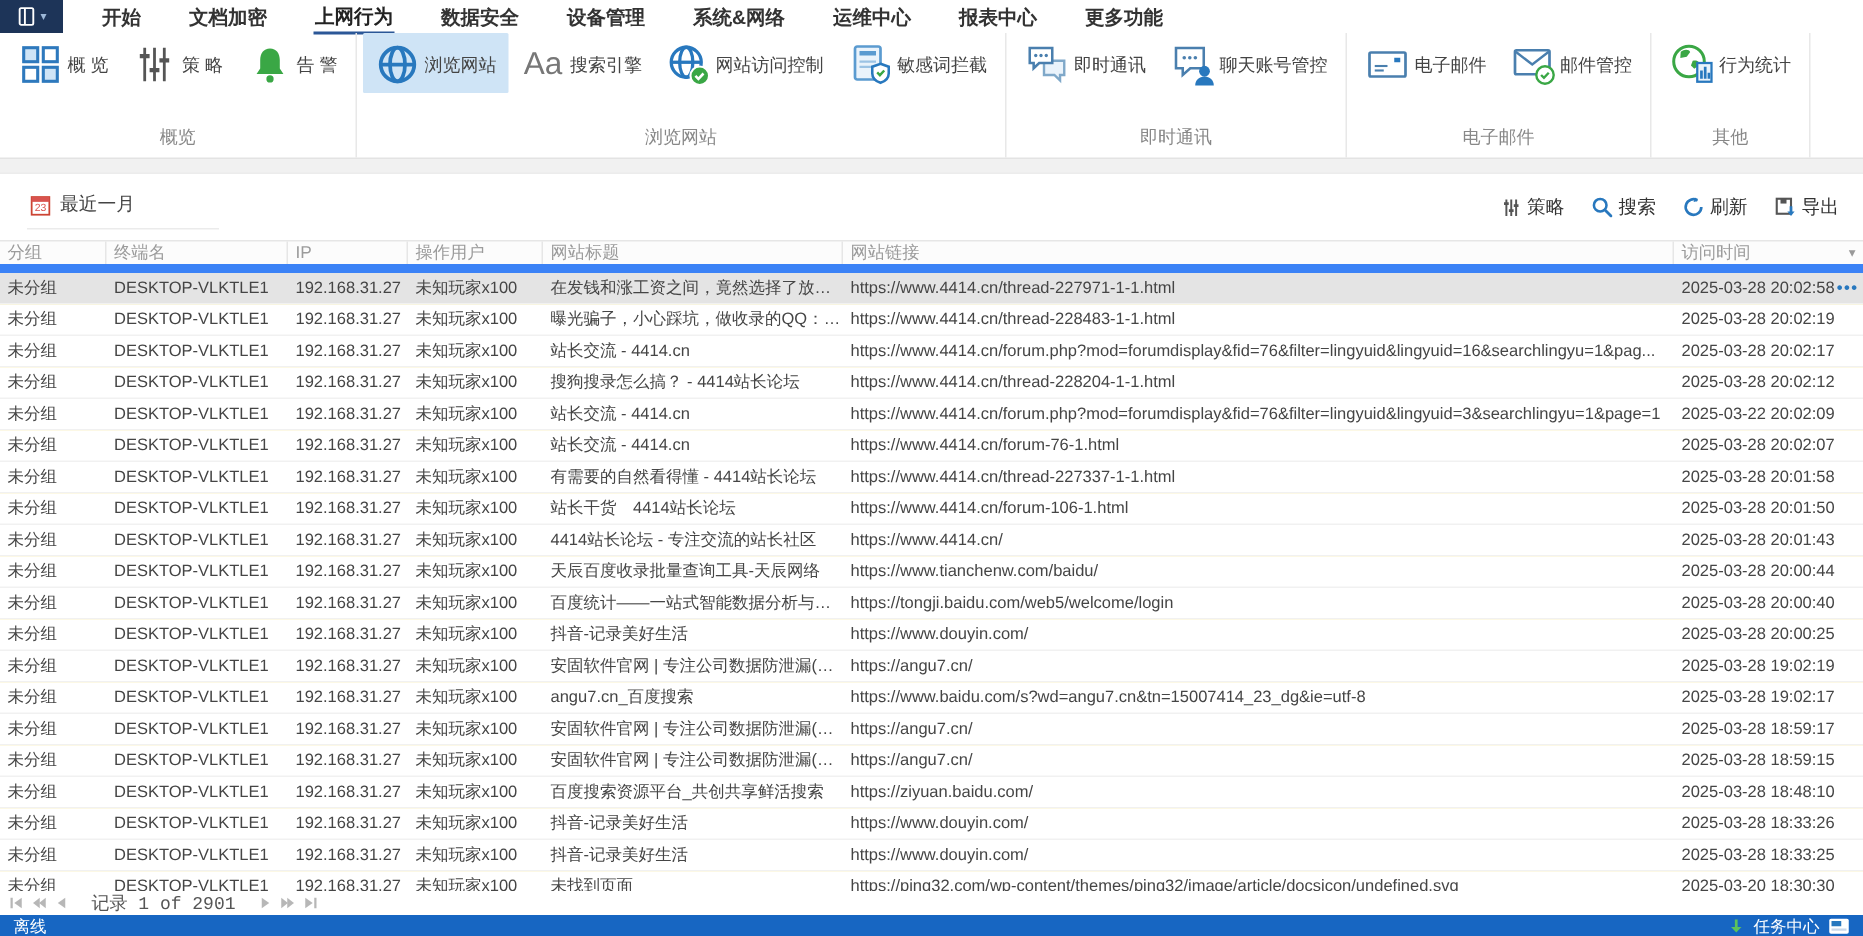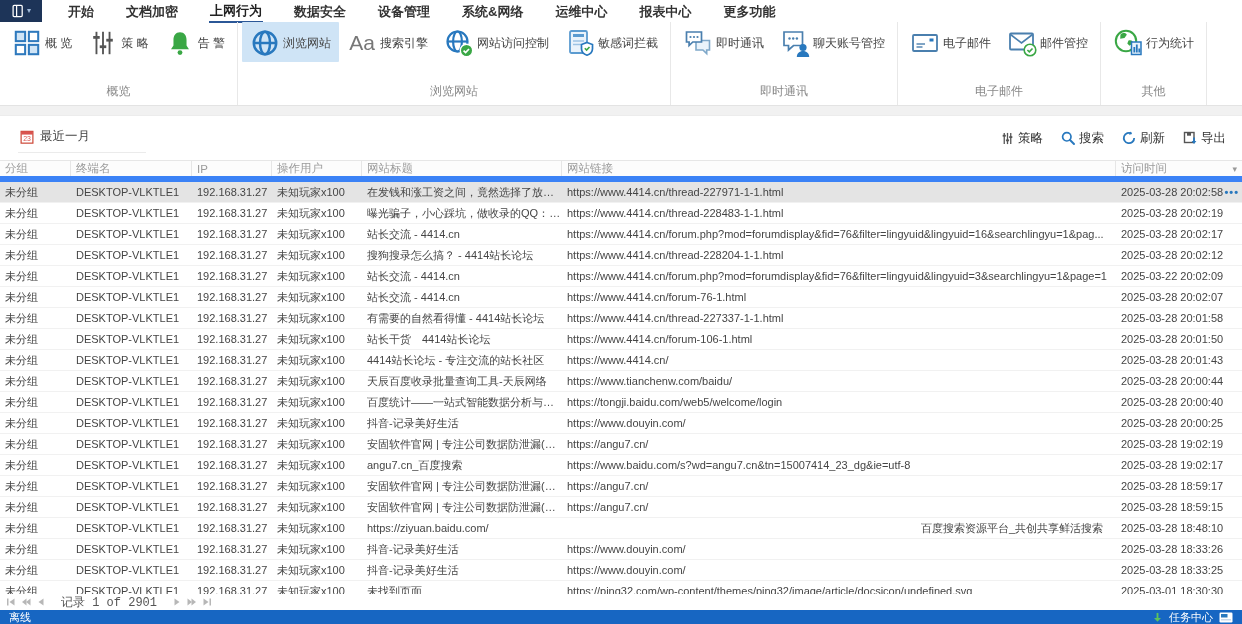--- a/index.html
+++ b/index.html
@@ -548,22 +548,22 @@
         <span>2025-03-28 18:59:15</span>
 
       </div>
     </div>
 
     <div class="row">
       <div class="c w-group">未分组</div>
       <div class="c w-term">DESKTOP-VLKTLE1</div>
       <div class="c w-ip">192.168.31.27</div>
       <div class="c w-user">未知玩家x100</div>
+      <div class="c w-title">百度搜索资源平台_共创共享鲜活搜索</div>
       <div class="c w-url">https://ziyuan.baidu.com/</div>
-      <div class="c w-title">百度搜索资源平台_共创共享鲜活搜索</div>
       <div class="c w-time c-time">
         <span>2025-03-28 18:48:10</span>
 
       </div>
     </div>
 
     <div class="row">
       <div class="c w-group">未分组</div>
       <div class="c w-term">DESKTOP-VLKTLE1</div>
       <div class="c w-ip">192.168.31.27</div>
@@ -590,21 +590,21 @@
     </div>
 
     <div class="row">
       <div class="c w-group">未分组</div>
       <div class="c w-term">DESKTOP-VLKTLE1</div>
       <div class="c w-ip">192.168.31.27</div>
       <div class="c w-user">未知玩家x100</div>
       <div class="c w-title">未找到页面</div>
       <div class="c w-url">https://ping32.com/wp-content/themes/ping32/image/article/docsicon/undefined.svg</div>
       <div class="c w-time c-time">
-        <span>2025-03-01 18:30:30</span>
+        <span>2025-03-20 18:30:30</span>
 
       </div>
     </div>
 
 </div>
 
 <div class="pager">
   <span class="nav-btn">
       <svg width="10" height="10" viewBox="0 0 10 10">
         <rect x="1" y="1.5" width="1.5" height="7" fill="#a0a0a0"></rect>

